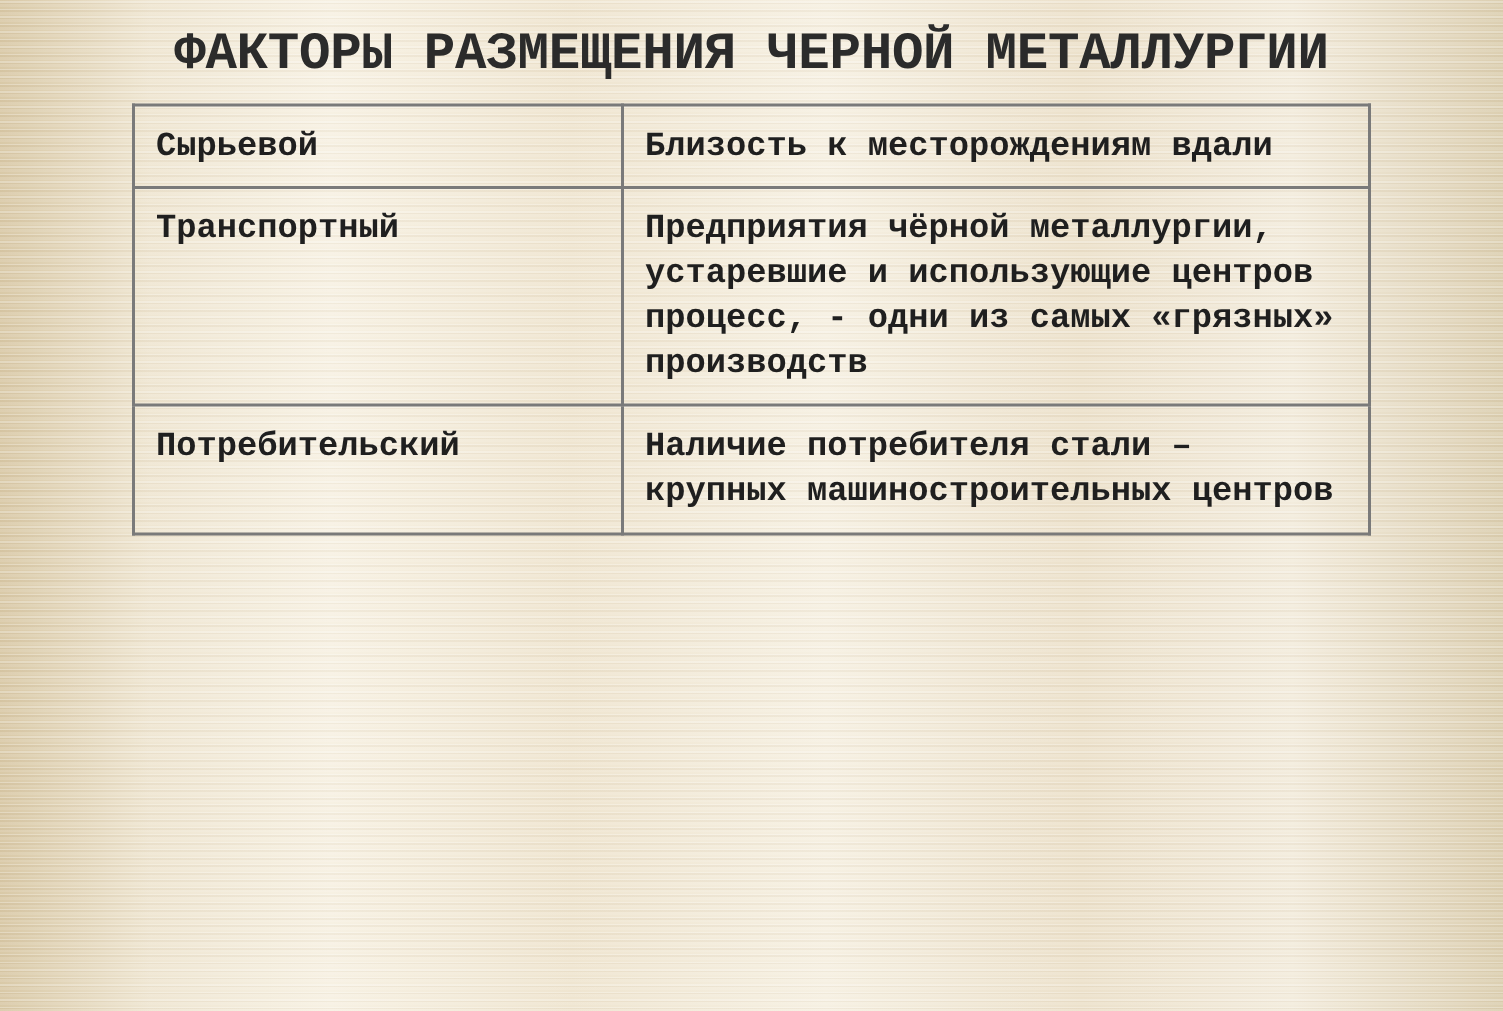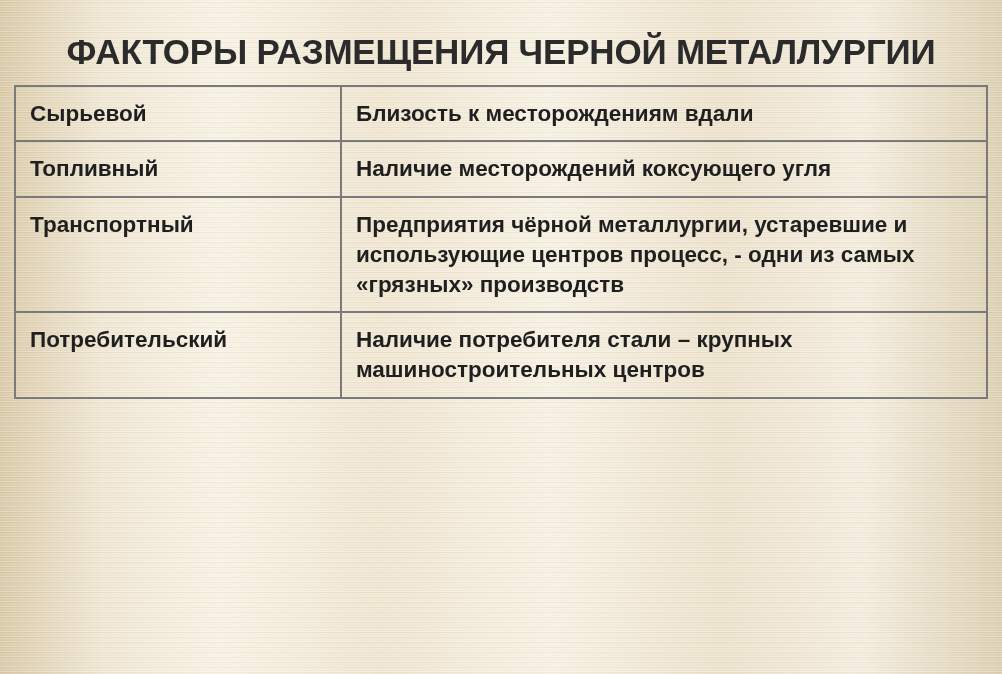--- a/index.html
+++ b/index.html
@@ -33,37 +33,38 @@
       ),
       linear-gradient(to right,
         #d9c9a7 0%,
         #efe6d2 10%,
         #f7f1e3 22%,
         #efe5d0 38%,
         #f6f0e2 55%,
         #ece1cb 72%,
         #f3ecdd 86%,
         #dccfb1 100%);
-    padding: 16px 14px;
+    padding: 0 14px;
+    font-family: Liberation Mono, monospace;
   }
 
   .slide-title {
     text-align: center;
     font-weight: bold;
     font-size: 35px;
     line-height: 1.05;
     color: #2b2b2b;
     letter-spacing: -0.2px;
     padding-top: 18px;
     padding-bottom: 14px;
     white-space: nowrap;
   }
 
   table.factors {
-    width: 974px;
+    width: 826px;
     border-collapse: collapse;
     table-layout: fixed;
     margin: 0 auto;
     background: transparent;
   }
 
   table.factors td {
     border: 2px solid #7a7a7a;
     vertical-align: top;
     padding: 12px 10px 12px 14px;
@@ -94,24 +95,20 @@
 
   <div class="slide-title">ФАКТОРЫ РАЗМЕЩЕНИЯ ЧЕРНОЙ МЕТАЛЛУРГИИ</div>
 
   <table class="factors">
     <tbody>
       <tr class="row-sirievoy">
         <td class="factor-name">Сырьевой</td>
         <td class="factor-desc">Близость к месторождениям вдали</td>
       </tr>
       <tr>
-        <td class="factor-name">Топливный</td>
-        <td class="factor-desc">Наличие месторождений коксующего угля</td>
-      </tr>
-      <tr>
         <td class="factor-name">Транспортный</td>
         <td class="factor-desc">Предприятия чёрной металлургии, устаревшие и использующие центров процесс,  - одни из самых «грязных» производств</td>
       </tr>
       <tr>
         <td class="factor-name">Потребительский</td>
         <td class="factor-desc">Наличие потребителя стали – крупных машиностроительных центров</td>
       </tr>
     </tbody>
   </table>
 

